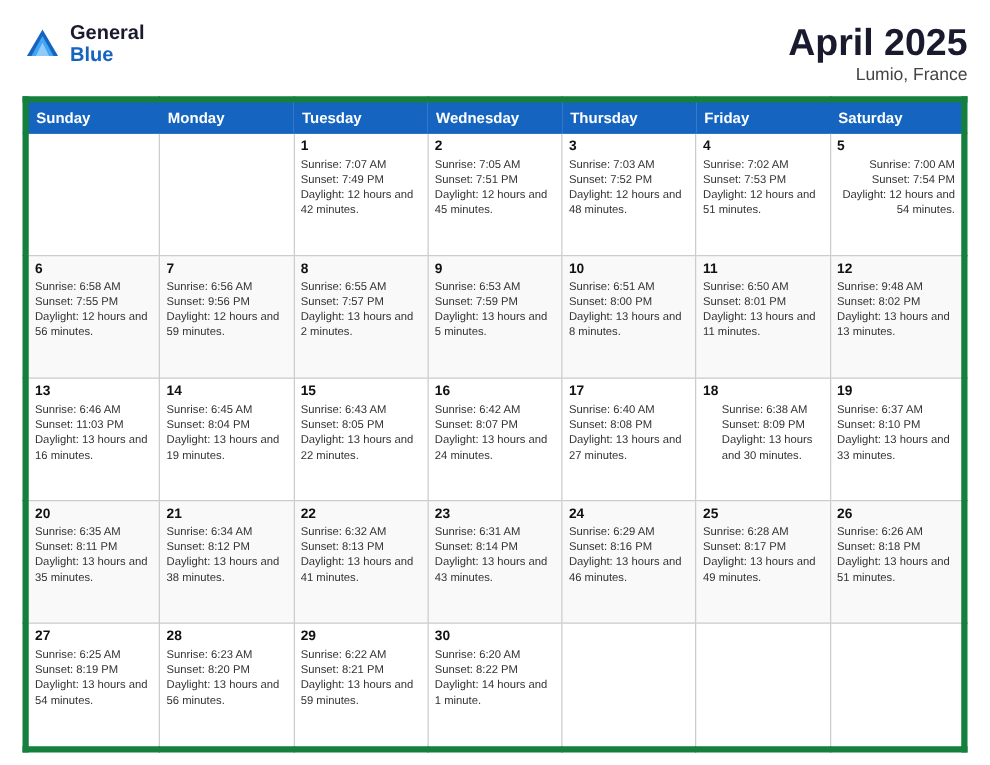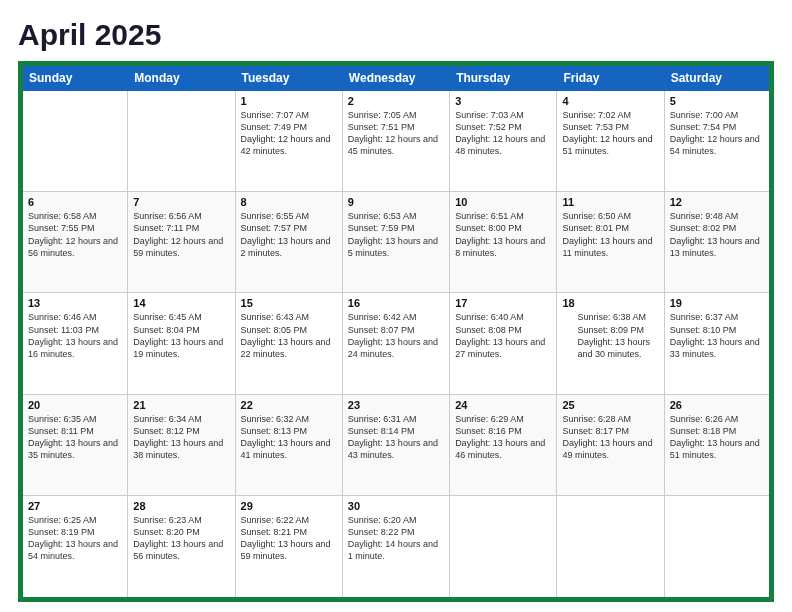--- a/index.html
+++ b/index.html
@@ -108,22 +108,34 @@
     
     thead tr th {
       background: #1565c0 !important;
     }
   </style>
 </head>
 <body>
 
 <div class="page">
   <div class="header">
+    <div class="logo">
+      <svg class="logo-icon" viewBox="0 0 36 36" xmlns="http://www.w3.org/2000/svg">
+        <polygon points="18,4 32,28 4,28" fill="#1565c0"></polygon>
+        <polygon points="18,10 28,28 8,28" fill="#42a5f5"></polygon>
+        <polygon points="18,16 24,28 12,28" fill="#90caf9"></polygon>
+      </svg>
+      <div class="logo-text">
+        <span class="logo-general">General</span>
+        <span class="logo-blue">Blue</span>
+      </div>
+    </div>
     <div class="title-block">
       <div class="month-title">April 2025</div>
+      <div class="location">Lumio, France</div>
     </div>
   </div>
 
   <table class="calendar">
     <thead>
       <tr>
         <th>Sunday</th>
         <th>Monday</th>
         <th>Tuesday</th>
         <th>Wednesday</th>
@@ -155,36 +167,36 @@
 Daylight: 12 hours and 48 minutes.</div>
           </td>
           <td>
             <span class="day-num">4</span>
             <div class="day-info" style="white-space: pre-line;">Sunrise: 7:02 AM
 Sunset: 7:53 PM
 Daylight: 12 hours and 51 minutes.</div>
           </td>
           <td>
             <span class="day-num">5</span>
-            <div class="day-info" style="white-space: pre-line;">Sunrise: 7:00 AM
+            <div class="day-info" style="white-space: pre-line; text-align: right;">Sunrise: 7:00 AM
 Sunset: 7:54 PM
 Daylight: 12 hours and 54 minutes.</div>
           </td>
         </tr>
         <tr>
           <td>
             <span class="day-num">6</span>
             <div class="day-info" style="white-space: pre-line;">Sunrise: 6:58 AM
 Sunset: 7:55 PM
 Daylight: 12 hours and 56 minutes.</div>
           </td>
           <td>
             <span class="day-num">7</span>
             <div class="day-info" style="white-space: pre-line;">Sunrise: 6:56 AM
-Sunset: 7:11 PM
+Sunset: 9:56 PM
 Daylight: 12 hours and 59 minutes.</div>
           </td>
           <td>
             <span class="day-num">8</span>
             <div class="day-info" style="white-space: pre-line;">Sunrise: 6:55 AM
 Sunset: 7:57 PM
 Daylight: 13 hours and 2 minutes.</div>
           </td>
           <td>
             <span class="day-num">9</span>

